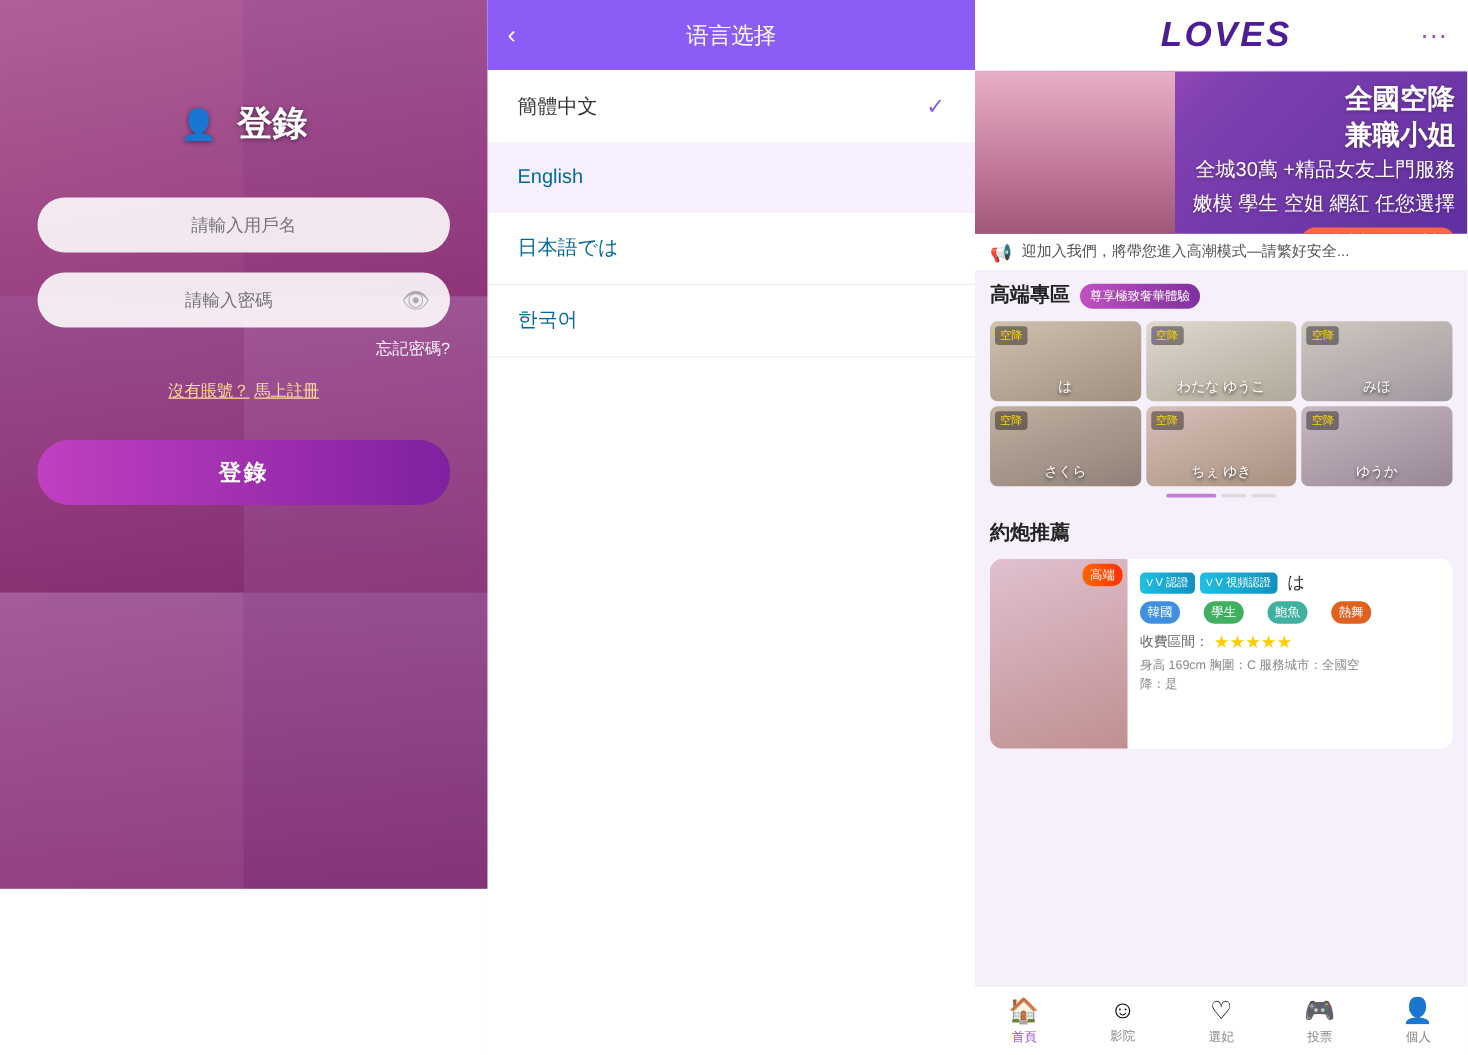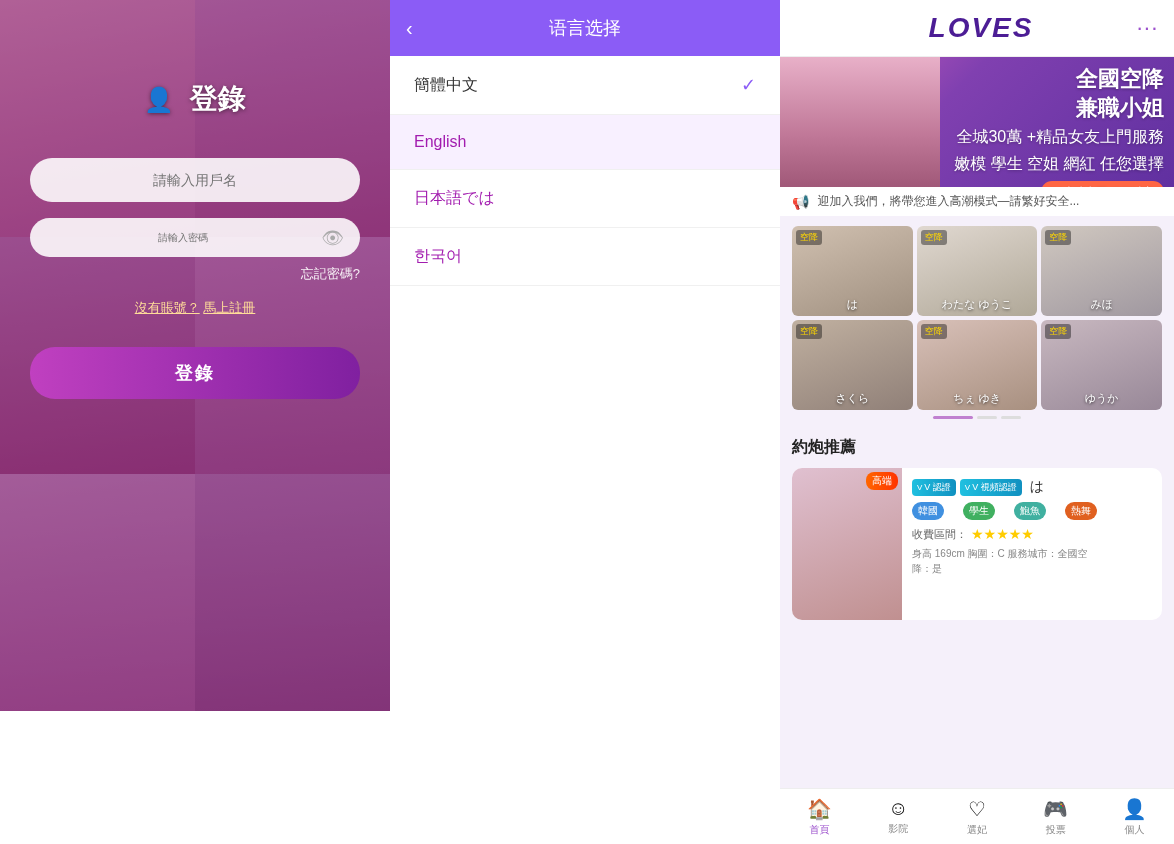--- a/index.html
+++ b/index.html
@@ -80,21 +80,21 @@
       width: 100%;
       position: relative;
       margin-bottom: 8px;
     }
     .password-wrapper input {
       width: 100%;
       background: rgba(255,255,255,0.88);
       border: none;
       border-radius: 25px;
       padding: 14px 44px 14px 20px;
-      font-size: 10px;
+      font-size: 14px;
       color: #701a75;
       outline: none;
       text-align: center;
     }
     .eye-icon {
       position: absolute;
       right: 16px;
       top: 50%;
       transform: translateY(-50%);
       color: #aaa;
@@ -165,21 +165,21 @@
       flex: 1;
       background: white;
       padding: 0;
     }
     .lang-item {
       display: flex;
       align-items: center;
       justify-content: space-between;
       padding: 18px 24px;
       font-size: 16px;
-      color: #a21caf;
+      color: #0369a1;
       border-bottom: 1px solid #f0f0f0;
       cursor: pointer;
     }
     .lang-item.selected {
       color: #333;
     }
     .lang-check {
       color: #8b5cf6;
       font-size: 18px;
     }
@@ -313,21 +313,21 @@
 
     .grid-3 {
       display: grid;
       grid-template-columns: repeat(3, 1fr);
       gap: 4px;
     }
     .grid-card {
       border-radius: 6px;
       overflow: hidden;
       position: relative;
-      height: 90px;
+      height: 64px;
       background: #ccc;
     }
     .grid-card:nth-child(1) { background: linear-gradient(160deg, #d0c0b0, #a09080); }
     .grid-card:nth-child(2) { background: linear-gradient(160deg, #e0d8d0, #b0a898); }
     .grid-card:nth-child(3) { background: linear-gradient(160deg, #d0c8c0, #a098a0); }
     .grid-card:nth-child(4) { background: linear-gradient(160deg, #c0b0a0, #908078); }
     .grid-card:nth-child(5) { background: linear-gradient(160deg, #d8c0b8, #a89080); }
     .grid-card:nth-child(6) { background: linear-gradient(160deg, #c8b8c0, #988898); }
     .grid-card-label {
       position: absolute;
@@ -574,20 +574,24 @@
         <div class="banner-btn">24小時上門 服務城市</div>
       </div>
     </div>
 
     <div class="marquee-bar">
       <span class="marquee-icon">📢</span>
       <span class="marquee-text">迎加入我們，將帶您進入高潮模式—請繁好安全...</span>
     </div>
 
     <div class="section">
+      <div class="section-header">
+        <span class="section-title">高端專區</span>
+        <span class="section-badge">尊享極致奢華體驗</span>
+      </div>
       <div class="grid-3">
         <div class="grid-card">
           <div class="grid-card-vip">空降</div>
           <div class="grid-card-label">は</div>
         </div>
         <div class="grid-card">
           <div class="grid-card-vip">空降</div>
           <div class="grid-card-label">わたな ゆうこ</div>
         </div>
         <div class="grid-card">

